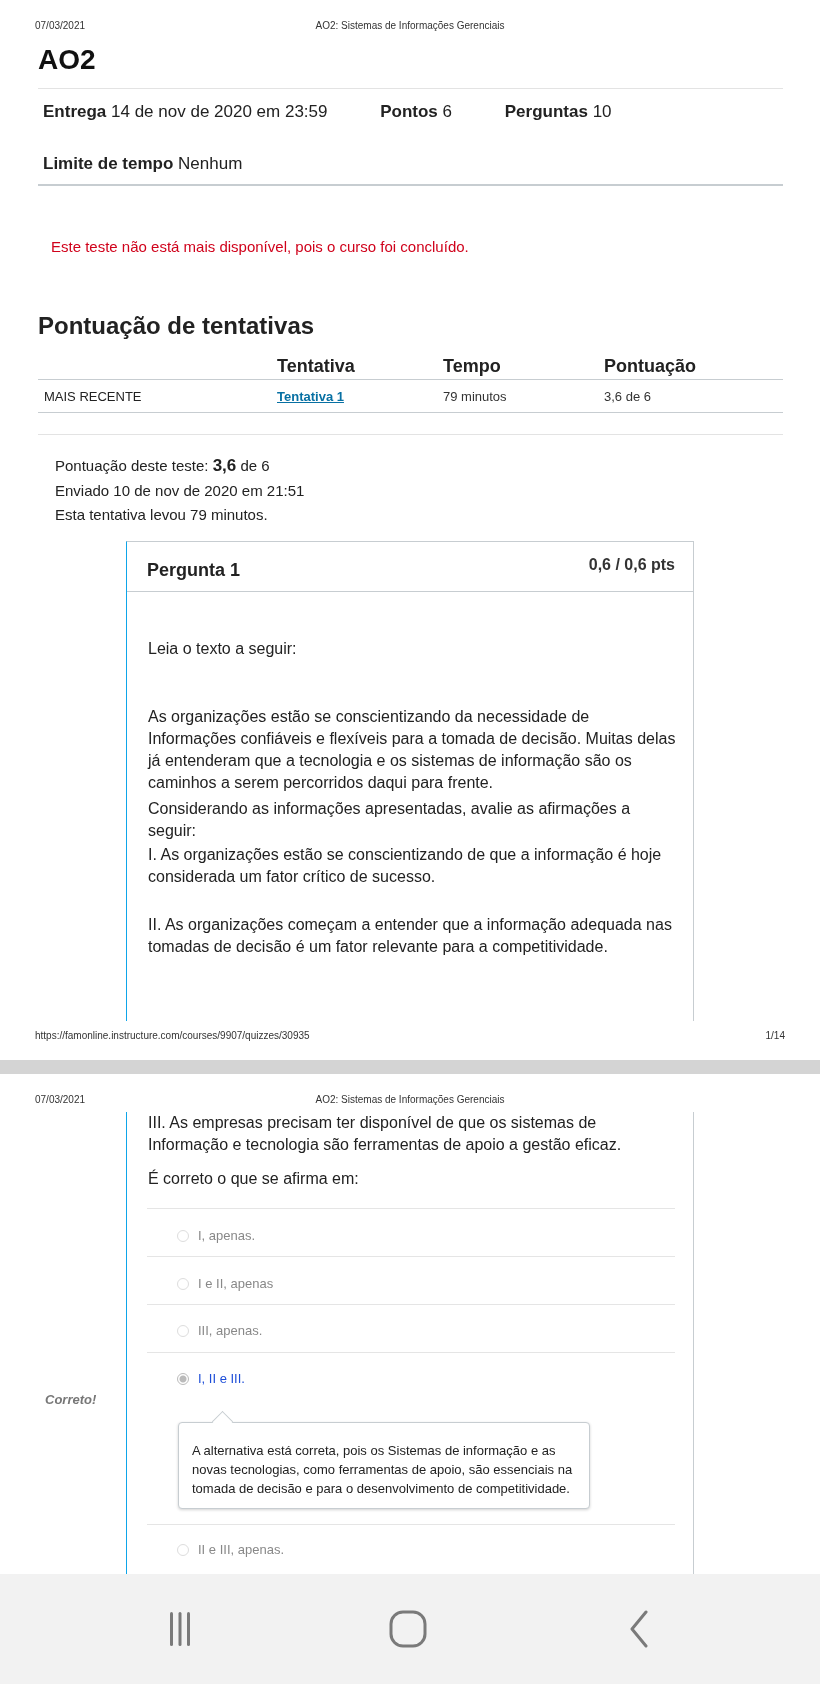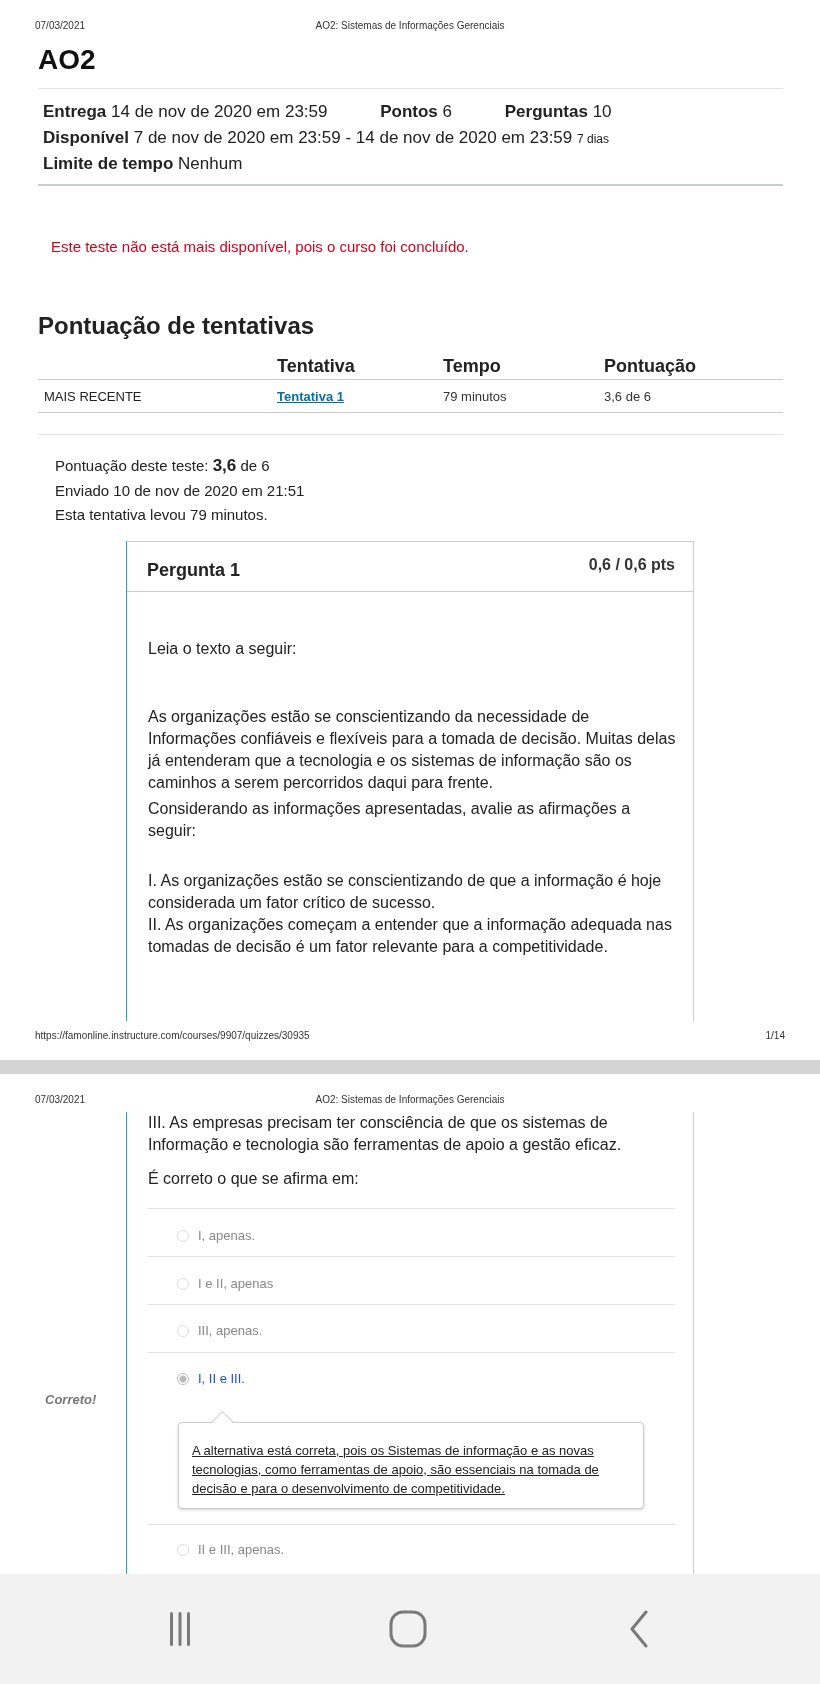--- a/index.html
+++ b/index.html
@@ -45,21 +45,21 @@
 
   .q-text { position: absolute; left: 21px; width: 530px; font-size: 16px; line-height: 22px; color: #222; }
 
   .answers-line { position: absolute; left: 20px; width: 528px; height: 1px; background: #e5e5e5; }
   .answer { position: absolute; left: 50px; font-size: 13px; color: #888; display: flex; align-items: center; }
   .answer .radio { width: 12px; height: 12px; border-radius: 50%; border: 1px solid #ddd; margin-right: 9px; background: #fff; }
   .answer.selected { color: #1d4ed8; }
   .answer.selected .radio { border-color: #bbb; background: radial-gradient(circle, #bbb 0 3px, #fff 4px); }
   .correct-label { position: absolute; left: 45px; font-size: 13px; font-weight: bold; font-style: italic; color: #777; }
 
-  .feedback { position: absolute; left: 51px; width: 466px; border: 1px solid #c7cdd1; border-radius: 4px; box-shadow: 0 1px 3px rgba(0,0,0,0.18); background: #fff; padding: 18px 13px 10px 13px; font-size: 13px; line-height: 19px; color: #222; text-decoration: underline; }
+  .feedback { position: absolute; left: 51px; width: 412px; border: 1px solid #c7cdd1; border-radius: 4px; box-shadow: 0 1px 3px rgba(0,0,0,0.18); background: #fff; padding: 18px 13px 10px 13px; font-size: 13px; line-height: 19px; color: #222; }
   .feedback::before { content: ""; position: absolute; left: 36px; top: -9px; width: 14px; height: 14px; background: #fff; border-left: 1px solid #c7cdd1; border-top: 1px solid #c7cdd1; transform: rotate(45deg); }
 
   .print-footer { position: absolute; font-size: 10px; color: #333; }
 
   .navbar { position: absolute; left: 0; top: 1574px; width: 820px; height: 110px; background: #f2f2f2; }
   .nav-btn { position: absolute; top: 30px; width: 60px; height: 50px; display: flex; align-items: center; justify-content: center; }
   .nav-recent { left: 150px; }
   .nav-home { left: 378px; }
   .nav-back { left: 610px; }
 </style>
@@ -73,25 +73,20 @@
   <h1 class="quiz-title">AO2</h1>
   <div class="hr" style="top:88px"></div>
 
   <div class="meta" style="top:102px">
     <b>Entrega</b>
     <span>14 de nov de 2020 em 23:59</span><span class="gap"></span>
     <b>Pontos</b>
     <span>6</span><span class="gap"></span>
     <b>Perguntas</b>
     <span>10</span>
-  </div>
-  <div class="meta" style="top:128px">
-    <b>Disponível</b>
-    <span>7 de nov de 2020 em 23:59 - 14 de nov de 2020 em 23:59</span>
-    <span class="small">7 dias</span>
   </div>
   <div class="meta" style="top:154px">
     <b>Limite de tempo</b>
     <span>Nenhum</span>
   </div>
   <div class="hr dark" style="top:184px"></div>
 
   <div class="unavailable">Este teste não está mais disponível, pois o curso foi concluído.</div>
 
   <h2 class="history-title">Pontuação de tentativas</h2>
@@ -120,36 +115,36 @@
   <div class="score-info" style="top:506px">Esta tentativa levou 79 minutos.</div>
 
   <div class="qbox top" style="top:541px; height:480px">
     <div class="q-header">
       <div class="q-title">Pergunta 1</div>
       <div class="q-pts">0,6 / 0,6 pts</div>
     </div>
     <div class="q-text" style="top:96px">Leia o texto a seguir:</div>
     <div class="q-text" style="top:164px">As organizações estão se conscientizando da necessidade de Informações confiáveis e flexíveis para a tomada de decisão. Muitas delas já entenderam que a tecnologia e os sistemas de informação são os caminhos a serem percorridos daqui para frente.</div>
     <div class="q-text" style="top:256px">Considerando as informações apresentadas, avalie as afirmações a seguir:</div>
-    <div class="q-text" style="top:328px">I. As organizações estão se conscientizando de que a informação é hoje considerada um fator crítico de sucesso.</div>
+    <div class="q-text" style="top:302px">I. As organizações estão se conscientizando de que a informação é hoje considerada um fator crítico de sucesso.</div>
     <div class="q-text" style="top:372px">II. As organizações começam a entender que a informação adequada nas tomadas de decisão é um fator relevante para a competitividade.</div>
   </div>
 
   <div class="print-footer" style="left:35px; top:1030px">https://famonline.instructure.com/courses/9907/quizzes/30935</div>
   <div class="print-footer" style="right:35px; top:1030px">1/14</div>
 </div>
 
 <div class="page-sep"></div>
 
 <div class="page page2">
   <div class="print-hdr print-date" style="top:20px">07/03/2021</div>
   <div class="print-hdr print-title" style="top:20px">AO2: Sistemas de Informações Gerenciais</div>
 
   <div class="qbox" style="top:38px; height:462px">
-    <div class="q-text" style="top:0">III. As empresas precisam ter consciência de que os sistemas de Informação e tecnologia são ferramentas de apoio a gestão eficaz.</div>
+    <div class="q-text" style="top:0">III. As empresas precisam ter disponível de que os sistemas de Informação e tecnologia são ferramentas de apoio a gestão eficaz.</div>
     <div class="q-text" style="top:56px">É correto o que se afirma em:</div>
 
     <div class="answers-line" style="top:96px"></div>
     <label class="answer" style="top:116px">
       <span class="radio"></span>
       <span>I, apenas.</span>
     </label>
     <div class="answers-line" style="top:144px"></div>
     <label class="answer" style="top:164px">
       <span class="radio"></span>

